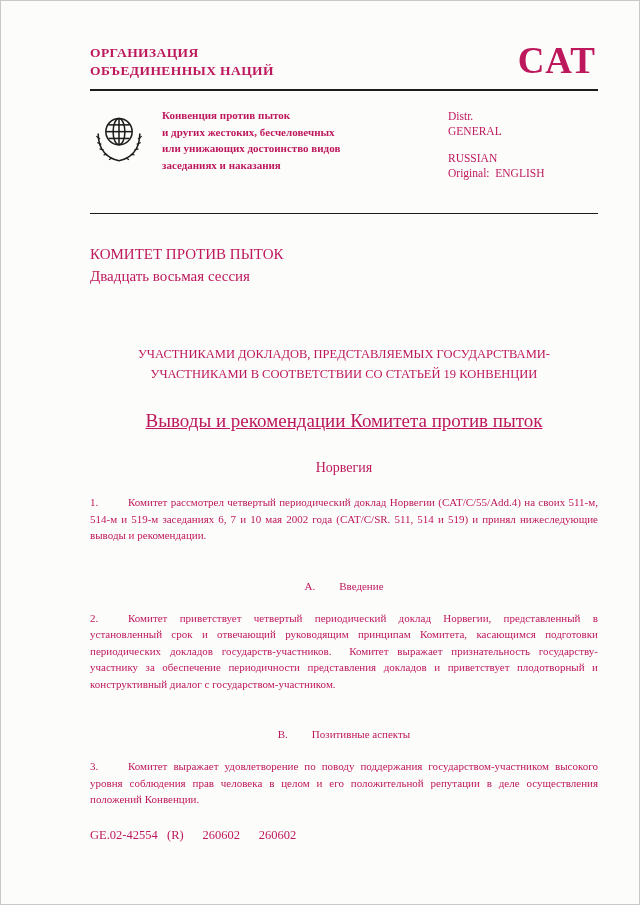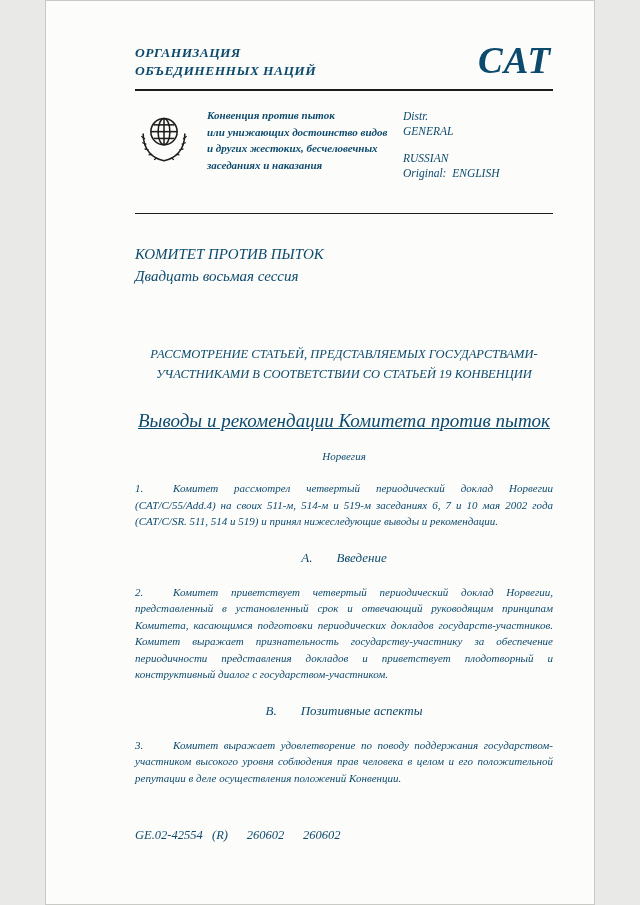--- a/index.html
+++ b/index.html
@@ -1,27 +1,26 @@
 <!DOCTYPE html>
 <html><head>
 <meta charset="utf-8">
 <style>
   html,body{margin:0;padding:0;background:#e9e9e7;}
   .page{
     position:relative;
-    width:550px;height:905px;
+    width:640px;height:905px;
     margin:0 auto;
     background:#fcfcfa;
     box-shadow:inset 0 0 0 1px #c9c9c5;
     font-family:"Liberation Serif","DejaVu Serif",serif;
-    color:#0c4a6e;
+    color:#be185d;
     box-sizing:border-box;
     padding:44px 42px 20px 90px;
     overflow:hidden;
-    font-style:italic;
   }
   .ws-pre{white-space:pre-wrap;}
 
   
   .hdr{display:flex;justify-content:space-between;align-items:flex-start;}
   .org{font-weight:bold;font-size:13.5px;line-height:1.3;letter-spacing:.4px;}
   .org span{display:block;}
   .symbol{font-weight:bold;font-size:37px;line-height:.9;letter-spacing:1px;padding-right:2px;}
   .rule-thick{border:none;border-top:2.5px solid #1c1c1c;margin:10px 0 0 0;}
   .rule-thin{border:none;border-top:1.5px solid #1c1c1c;margin:20px 0 0 0;}
@@ -37,24 +36,24 @@
 
   
   .session{margin-top:30px;font-size:15px;line-height:1.45;}
   .session span{display:block;}
 
   
   .doc-title{margin-top:58px;text-align:center;font-size:12.5px;line-height:1.55;}
   .doc-title span{display:block;}
   .subtitle{margin-top:26px;text-align:center;font-size:19px;}
   .subtitle span{text-decoration:underline;}
-  .country{margin-top:18px;text-align:center;font-size:11px;}
+  .country{margin-top:28px;text-align:center;font-size:14px;}
   .para{margin:18px 0 0 0;font-size:11px;line-height:1.5;text-align:justify;}
   .pnum{display:inline-block;min-width:38px;}
-  .section-head{margin-top:20px;text-align:center;font-size:13px;}
+  .section-head{margin-top:36px;text-align:center;font-size:11px;}
   .section-head .letter{margin-right:24px;}
 
   .footer{position:absolute;left:90px;bottom:62px;font-size:12.5px;margin-top:48px;}
 </style>
 </head>
 <body>
 
 <div class="page">
 
   <div class="hdr">
@@ -86,22 +85,22 @@
         <line x1="53" y1="33" x2="57" y2="30"></line>
           <line x1="51.5" y1="39" x2="56" y2="37"></line>
         <line x1="49" y1="45" x2="53.5" y2="44"></line>
           <line x1="45" y1="50" x2="49" y2="50.5"></line>
         <line x1="40" y1="54" x2="43" y2="56"></line>
       </g>
     </svg>
 
     <div class="mast-title">
       <span>Конвенция против пыток</span>
+      <span>и других жестоких, бесчеловечных</span>
       <span>или унижающих достоинство видов</span>
-      <span>и других жестоких, бесчеловечных</span>
       <span>заседаниях и наказания</span>
     </div>
 
     <div class="distr">
       <div class="grp">
         <span>Distr.</span>
         <span>GENERAL</span>
       </div>
       <div class="grp">
         <span>RUSSIAN</span>
@@ -110,21 +109,21 @@
     </div>
   </div>
   <hr class="rule-thin">
 
   <div class="session">
     <span>КОМИТЕТ ПРОТИВ ПЫТОК</span>
     <span>Двадцать восьмая сессия</span>
   </div>
 
   <div class="doc-title">
-    <span>РАССМОТРЕНИЕ СТАТЬЕЙ, ПРЕДСТАВЛЯЕМЫХ ГОСУДАРСТВАМИ-</span>
+    <span>УЧАСТНИКАМИ ДОКЛАДОВ, ПРЕДСТАВЛЯЕМЫХ ГОСУДАРСТВАМИ-</span>
     <span>УЧАСТНИКАМИ В СООТВЕТСТВИИ СО СТАТЬЕЙ 19 КОНВЕНЦИИ</span>
   </div>
 
   <div class="subtitle">
     <span>Выводы и рекомендации Комитета против пыток</span>
   </div>
 
   <div class="country">Норвегия</div>
 
   <p class="para">

